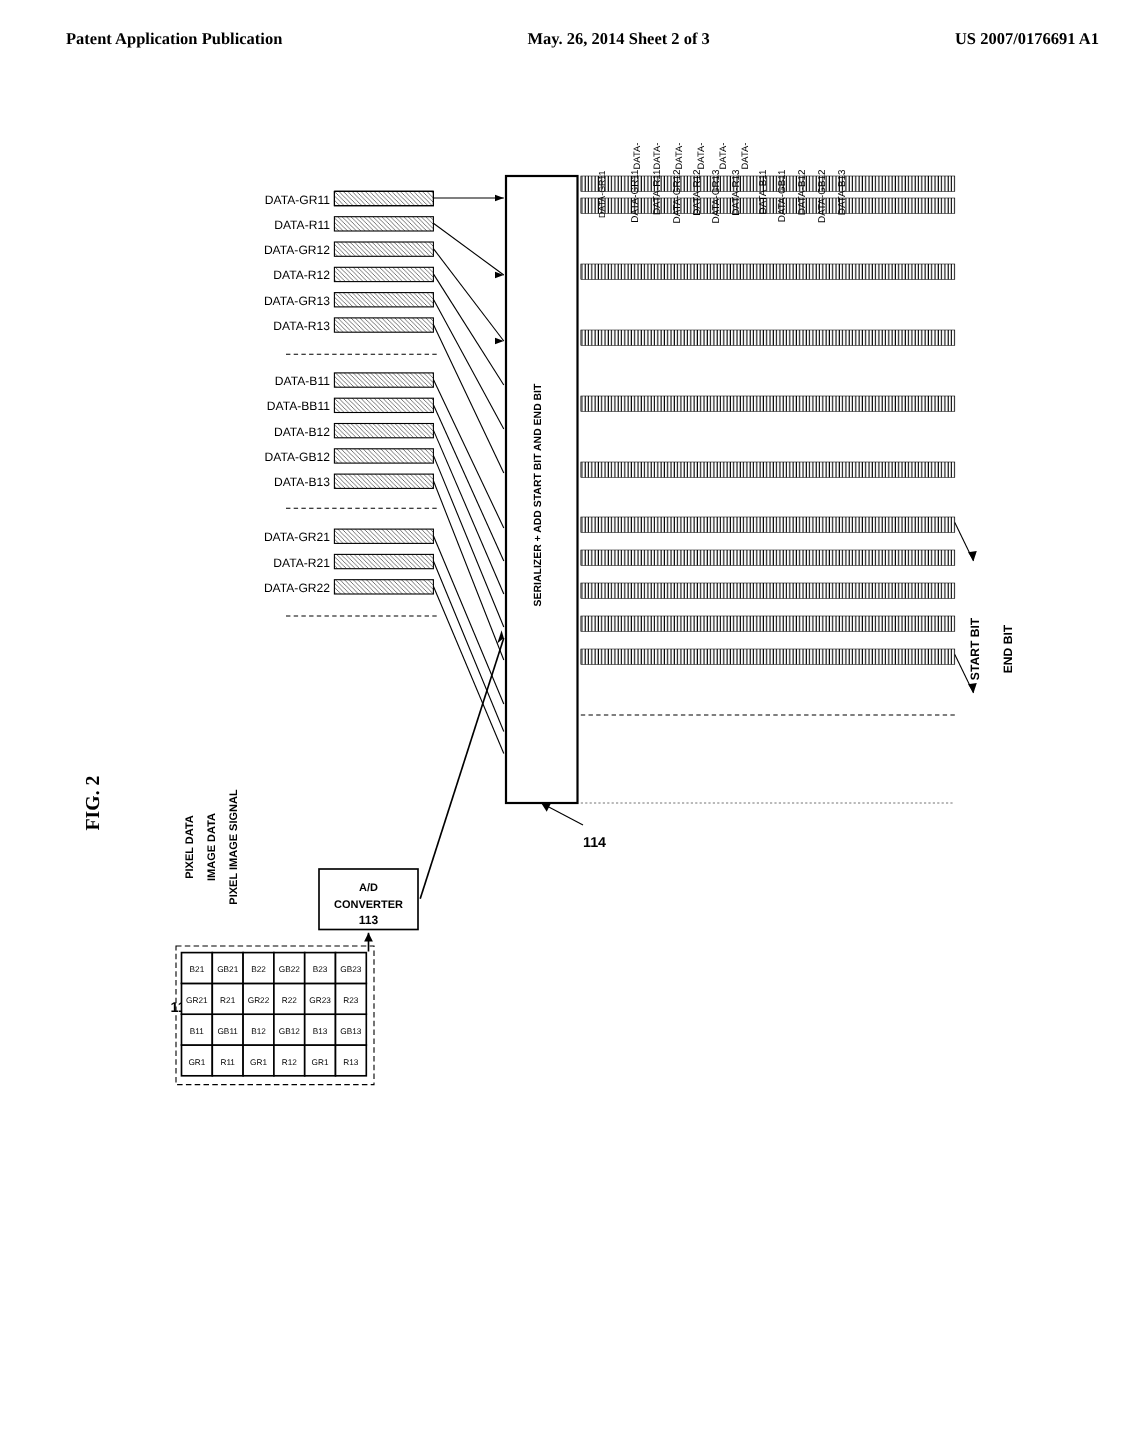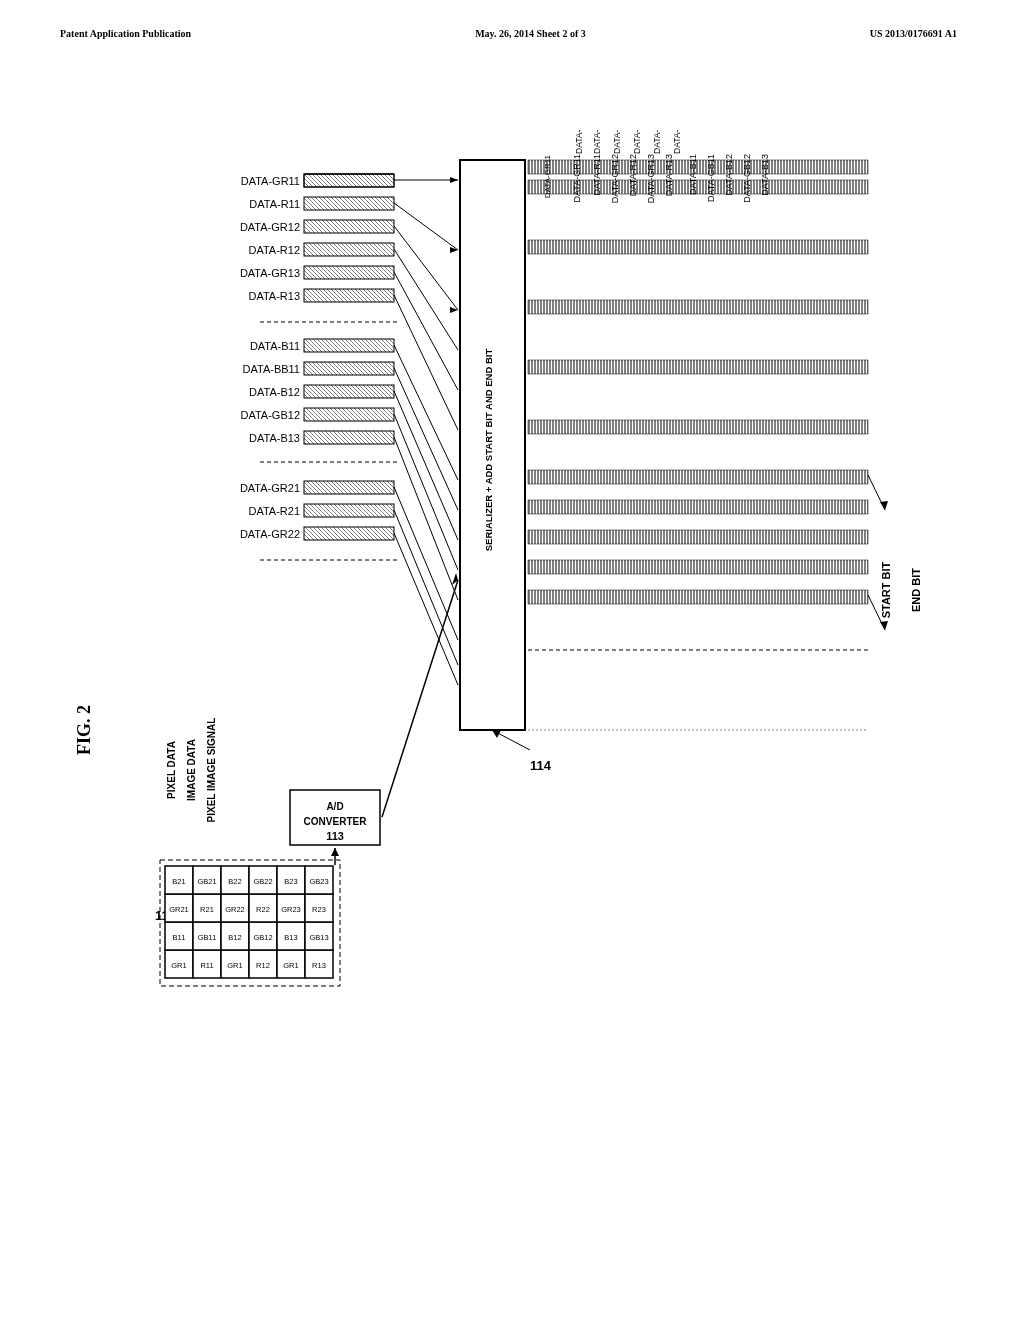--- a/index.html
+++ b/index.html
@@ -8,41 +8,41 @@
       height: 1320px;
       background: #fff;
       font-family: 'Times New Roman', Times, serif;
       position: relative;
       overflow: hidden;
     }
 
     .page-header {
       display: flex;
       justify-content: space-between;
-      padding: 28px 67px 10px 60px;
-      font-size: 10px;
+      padding: 28px 25px 10px 60px;
+      font-size: 15px;
       font-weight: bold;
       align-items: center;
     }
 
     .diagram-container {
       position: absolute;
       top: 130px;
       left: 60px;
       right: 30px;
       bottom: 40px;
     }
   </style>
 </head>
 <body>
 
 <div class="page-header">
   <span>Patent Application Publication</span>
   <span>May. 26, 2014  Sheet 2 of 3</span>
-  <span>US 2013/0176691 A1</span>
+  <span>US 2007/0176691 A1</span>
 </div>
 
 <div class="diagram-container">
   <svg viewBox="0 0 960 1160" width="960" height="1160" xmlns="http://www.w3.org/2000/svg">
 
     <text x="30" y="600" font-size="18" font-weight="bold" font-family="Times New Roman" transform="rotate(-90,30,600)" text-anchor="middle">FIG. 2</text>
 
     <text x="240" y="55" font-size="11" font-family="Arial" text-anchor="end">DATA-GR11</text>
     <rect x="244" y="44" width="90" height="13" fill="none" stroke="#000" stroke-width="1"></rect>
     <line x1="244" y1="44" x2="334" y2="44" stroke="#000" stroke-width="1"></line>

